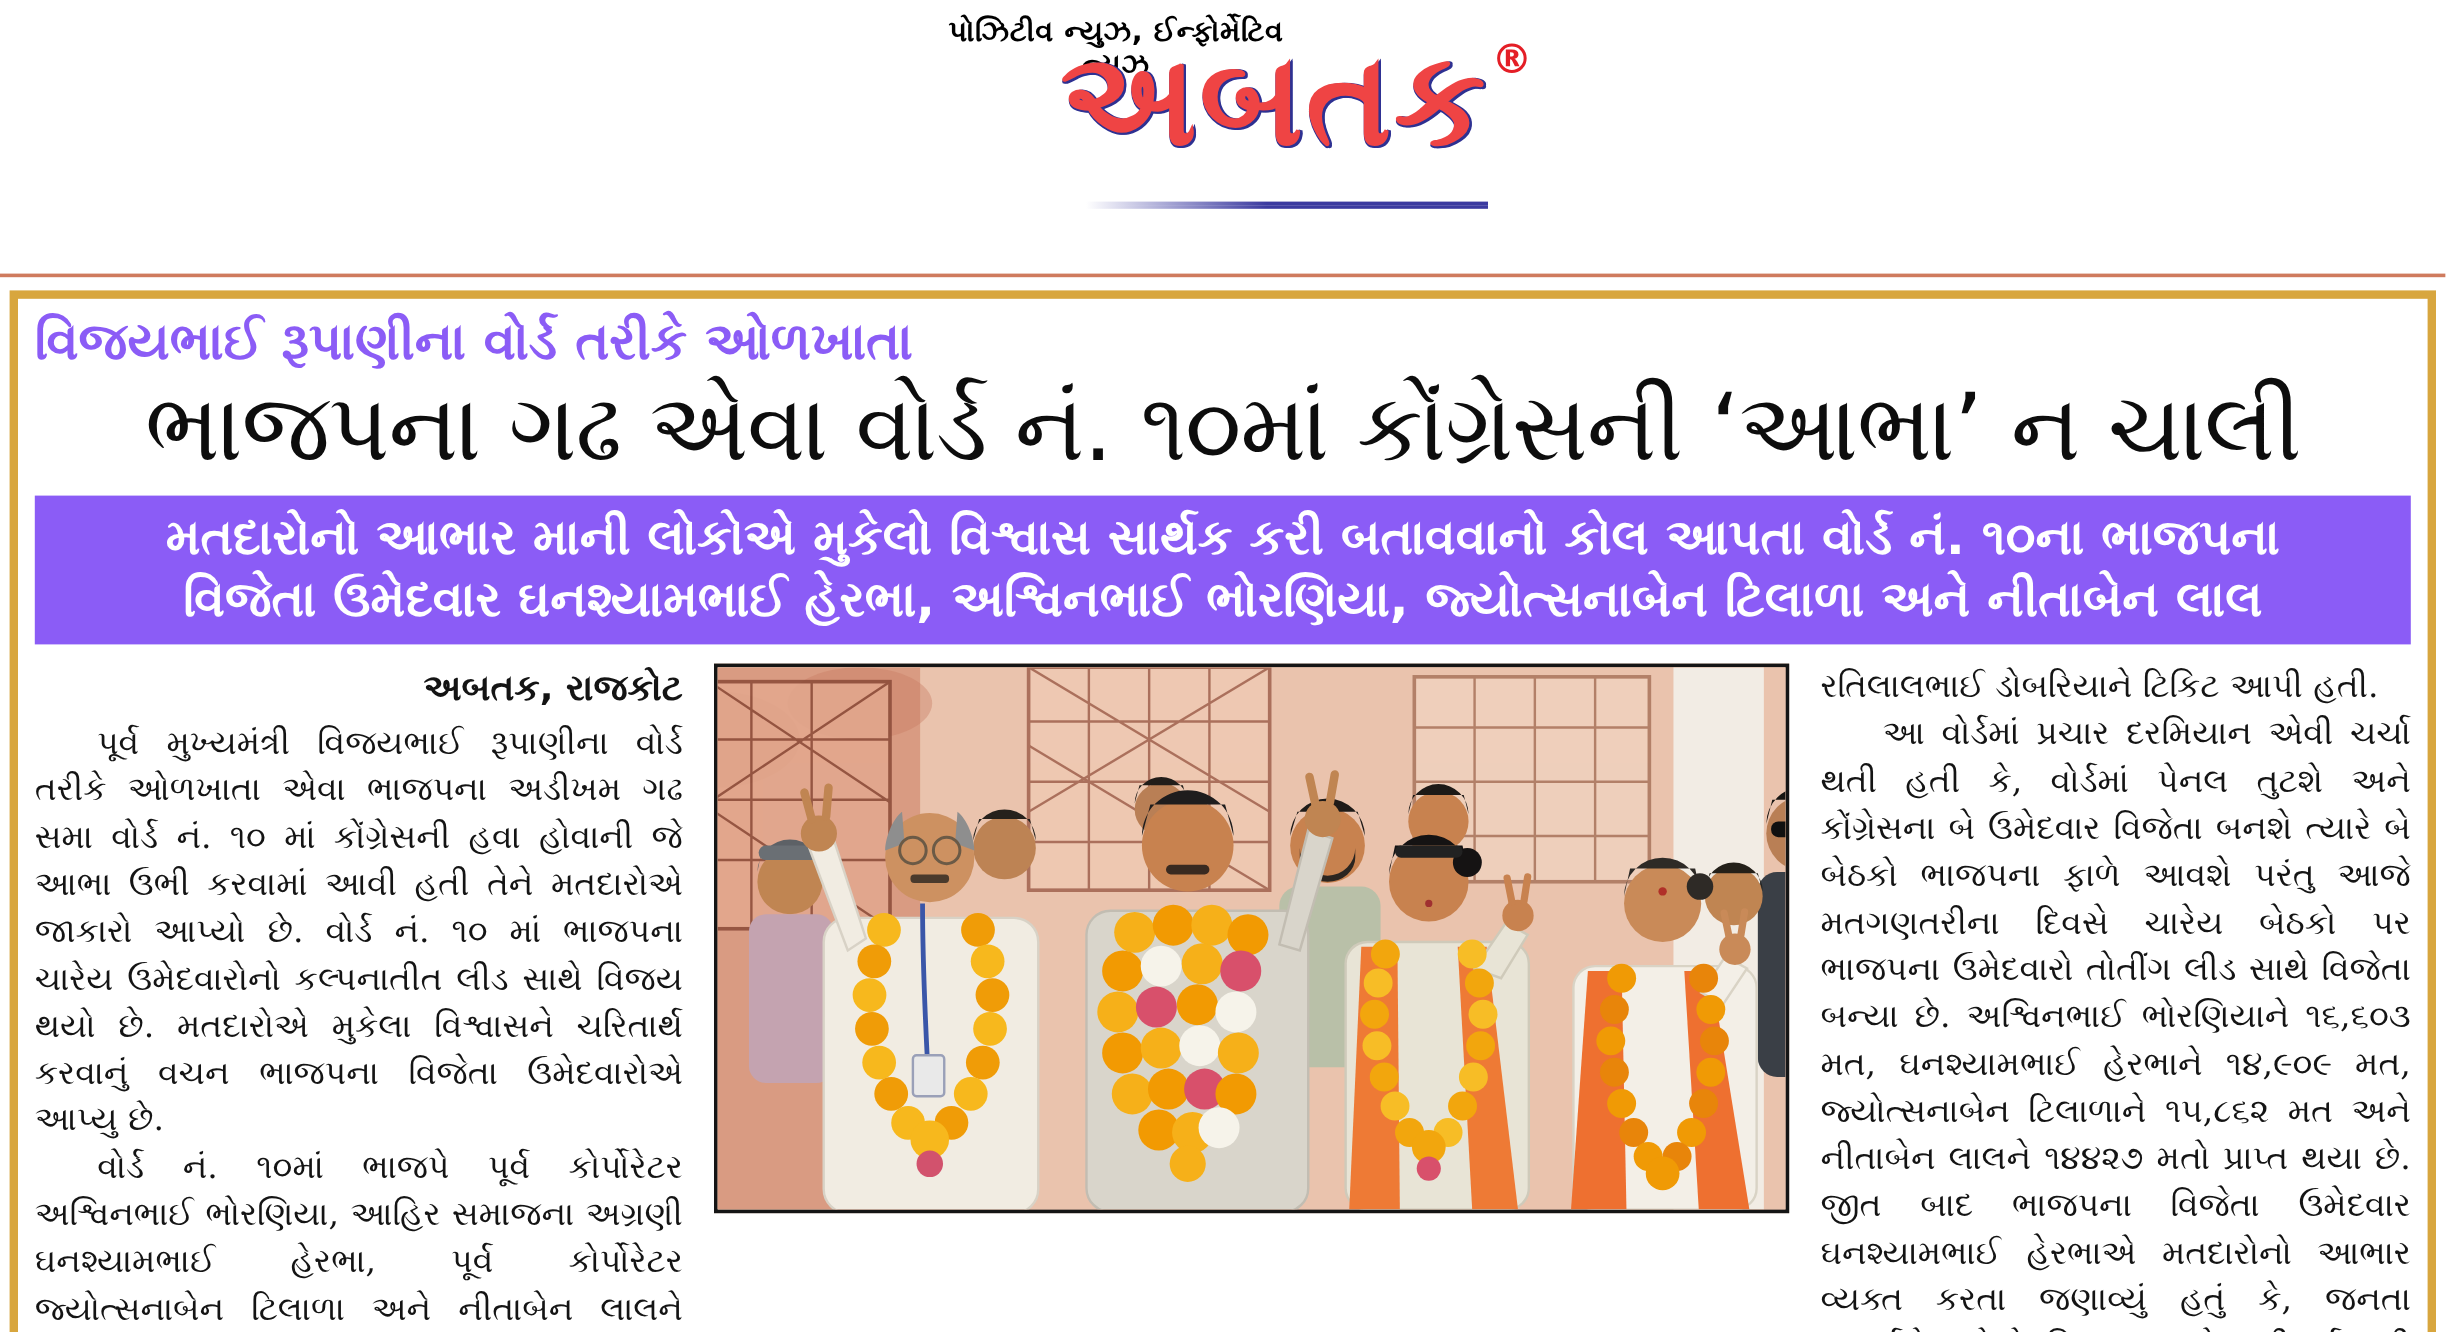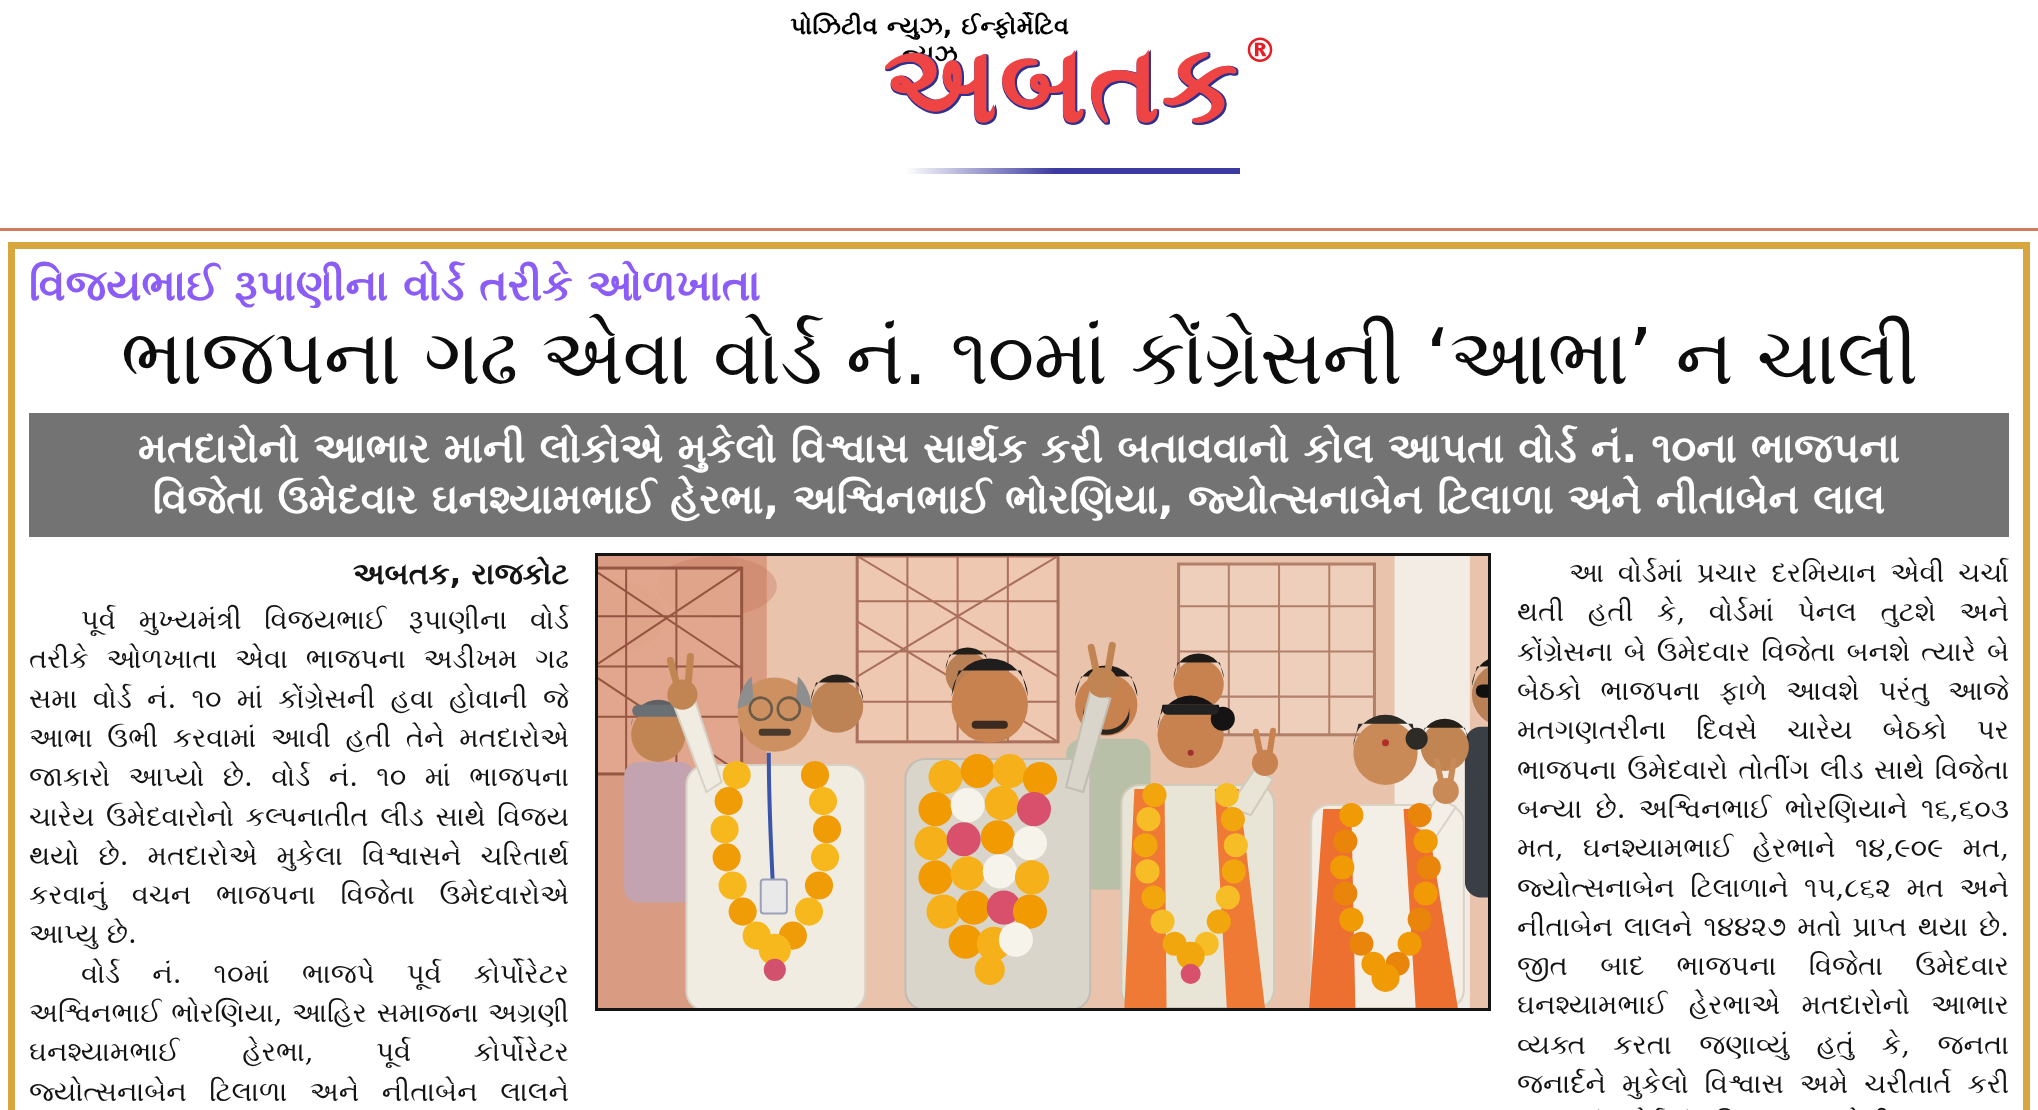--- a/index.html
+++ b/index.html
@@ -40,21 +40,21 @@
   }
   .kicker{
     text-align:left;font-size:43px;font-weight:800;color:#8b5cf6;
     margin:4px 0 0 0;line-height:1.25;
   }
   .headline{
     text-align:center;font-size:78px;font-weight:400;color:#0d0d0d;
     line-height:1.1;margin:2px 0 0 0;letter-spacing:-1px;
   }
   .subhead{
-    margin-top:12px;background:#737373;color:#ffffff;text-align:center;
+    margin-top:12px;background:#8b5cf6;color:#ffffff;text-align:center;
     padding:10px 12px 12px 12px;font-weight:700;font-size:41px;line-height:1.25;
   }
   
   .body-row{display:flex;gap:26px;margin-top:16px;min-height:462px;align-items:stretch;}
   .col{
     font-family:"DejaVu Serif","Liberation Serif",serif;
     font-size:27.5px;line-height:1.43;text-align:justify;color:#141414;
   }
   .col.left{width:540px;flex:0 0 540px;}
   .col.right{width:492px;flex:0 0 492px;}
@@ -281,16 +281,17 @@
               <circle cx="880" cy="362" r="12" fill="#e8850a"></circle>
               <circle cx="870" cy="386" r="12" fill="#f09a05"></circle>
               <circle cx="858" cy="406" r="12" fill="#e8850a"></circle>
             <circle cx="846" cy="420" r="14" fill="#f09a05"></circle>
           </g>
         </g>
       </svg>
     </figure>
 
     <div class="col right">
+      <p class="para">રતિલાલભાઈ ડોબરિયાને ટિકિટ આપી હતી.</p>
       <p class="para indent">આ વોર્ડમાં પ્રચાર દરમિયાન એવી ચર્ચા થતી હતી કે, વોર્ડમાં પેનલ તુટશે અને કોંગ્રેસના બે ઉમેદવાર વિજેતા બનશે ત્યારે બે બેઠકો ભાજપના ફાળે આવશે પરંતુ આજે મતગણતરીના દિવસે ચારેય બેઠકો પર ભાજપના ઉમેદવારો તોતીંગ લીડ સાથે વિજેતા બન્યા છે. અશ્વિનભાઈ ભોરણિયાને ૧૬,૬૦૩ મત, ઘનશ્યામભાઈ હેરભાને ૧૪,૯૦૯ મત, જ્યોત્સનાબેન ટિલાળાને ૧૫,૮૬૨ મત અને નીતાબેન લાલને ૧૪૪૨૭ મતો પ્રાપ્ત થયા છે. જીત બાદ ભાજપના વિજેતા ઉમેદવાર ઘનશ્યામભાઈ હેરભાએ મતદારોનો આભાર વ્યક્ત કરતા જણાવ્યું હતું કે, જનતા જનાર્દને મુકેલો વિશ્વાસ અમે ચરીતાર્ત કરી બતાવશું વોર્ડમાં વિકાસ કામોની હારમાળા સર્જી દેશું.</p>
     </div>
   </div>
 </section>
 
 </body></html>

